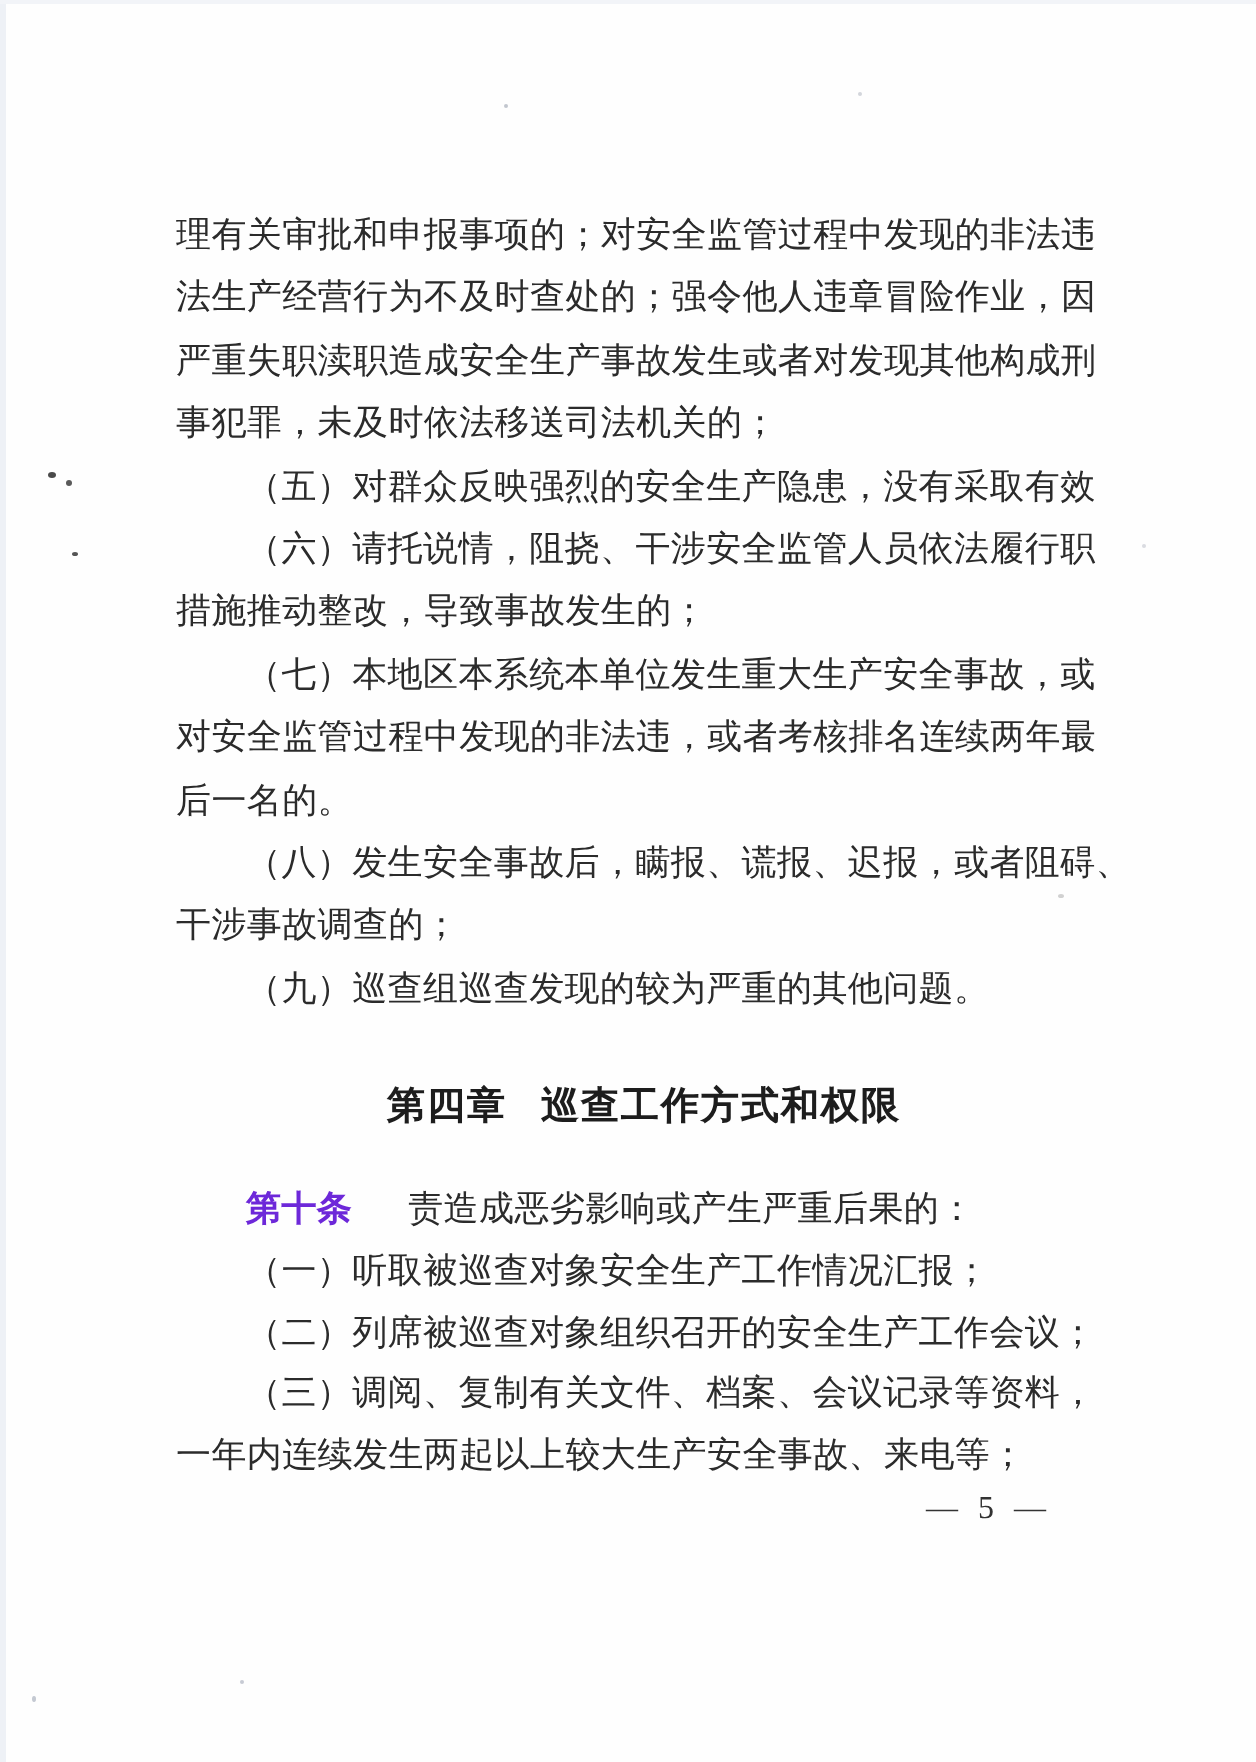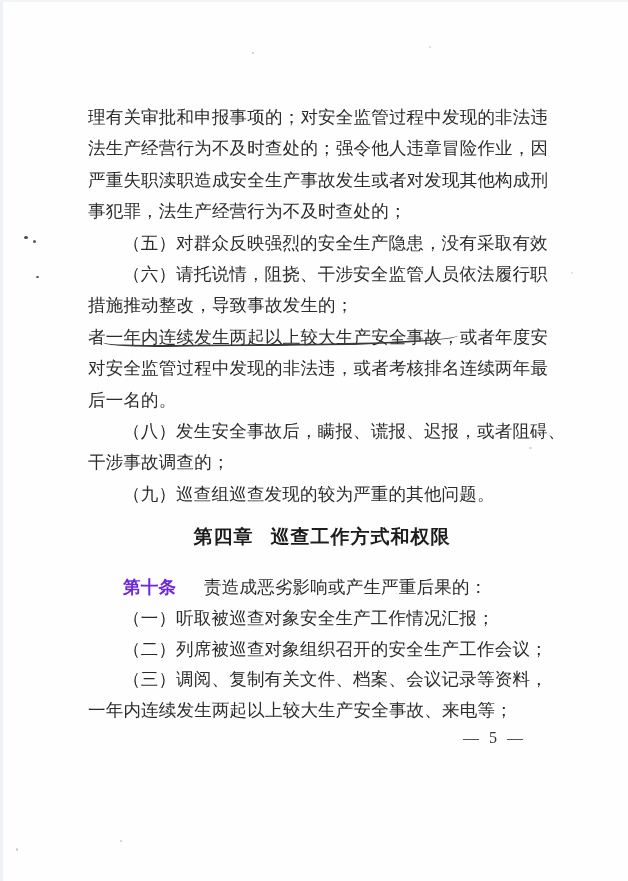--- a/index.html
+++ b/index.html
@@ -23,21 +23,21 @@
 
   .hand-underline { position:relative; }
   .hand-underline::after {
     content:""; position:absolute; left:-3px; right:-16px; bottom:1px; height:9px;
     border-bottom:2px solid #3a3a35;
     border-radius:0 0 160px 70px / 0 0 9px 5px;
     transform:rotate(-0.5deg);
   }
 
   .heading {
-    margin-top:12px; height:30px; line-height:30px; text-align:center;
+    margin-top:29px; height:30px; line-height:30px; text-align:center;
     font-family:"Liberation Sans","DejaVu Sans",sans-serif;
     font-weight:700; font-size:19px; color:#1d1d1d; letter-spacing:1px;
   }
   .heading .chapter-label { margin-right:17px; }
 
   .sec2 .line { height:30.8px; line-height:30.8px; }
   .article-line { margin-top:20px; }
   .article-num {
     font-family:"Liberation Sans","DejaVu Sans",sans-serif;
     font-weight:700; color:#6d28d9; margin-right:28px;
@@ -75,26 +75,26 @@
   <div class="speck s6"></div>
   <div class="speck s7"></div>
   <div class="speck s8"></div>
   <div class="speck s9"></div>
 
   <div class="text-block">
 
     <div class="line">理有关审批和申报事项的；对安全监管过程中发现的非法违</div>
     <div class="line">法生产经营行为不及时查处的；强令他人违章冒险作业，因</div>
     <div class="line">严重失职渎职造成安全生产事故发生或者对发现其他构成刑</div>
-    <div class="line">事犯罪，法生产经营行为不及时查处的；</div>
+    <div class="line">事犯罪，未及时依法移送司法机关的；</div>
     <div class="line indent">（五）对群众反映强烈的安全生产隐患，没有采取有效</div>
     <div class="line indent">（六）请托说情，阻挠、干涉安全监管人员依法履行职</div>
     <div class="line">措施推动整改，导致事故发生的；</div>
+    <div class="line indent">（七）本地区本系统本单位发生重大生产安全事故，或</div>
 
-    <div class="line"><span>者</span><span class="hand-underline">一年内连续发生两起以上较大生产安全事故</span><span>，或者年度安</span></div>
 
     <div class="line">对安全监管过程中发现的非法违，或者考核排名连续两年最</div>
     <div class="line">后一名的。</div>
     <div class="line indent">（八）发生安全事故后，瞒报、谎报、迟报，或者阻碍、</div>
     <div class="line">干涉事故调查的；</div>
     <div class="line indent">（九）巡查组巡查发现的较为严重的其他问题。</div>
 
     <div class="heading"><span class="chapter-label">第四章</span><span>巡查工作方式和权限</span></div>
 
     <div class="sec2">

